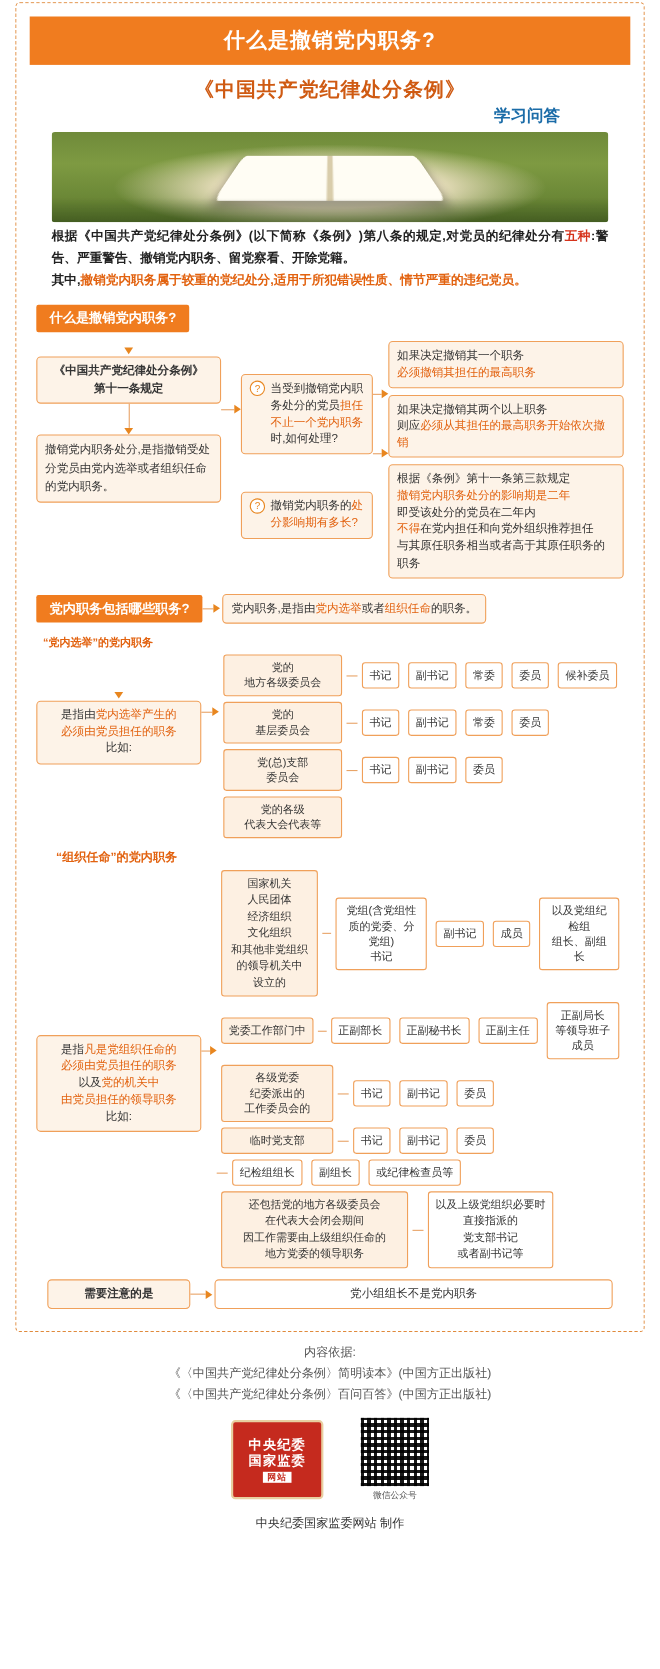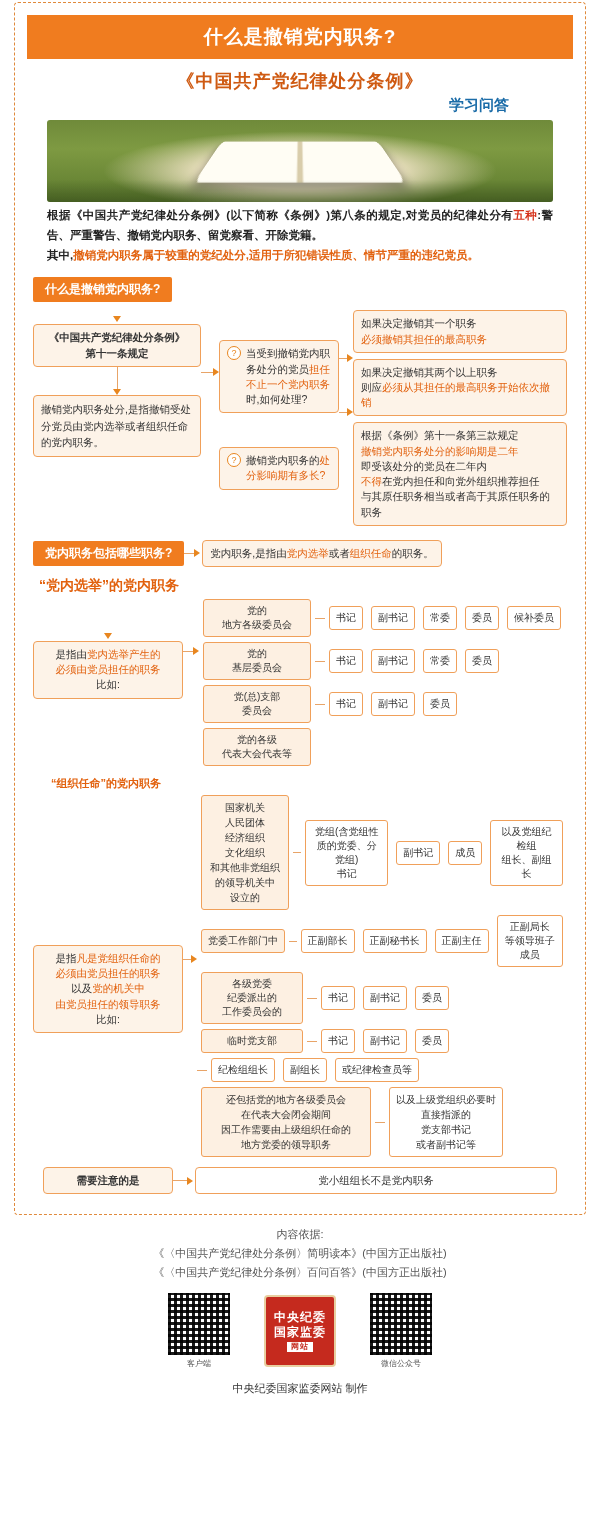--- a/index.html
+++ b/index.html
@@ -163,21 +163,21 @@
   .src { font-size:11px; color:#555; line-height:1.7; }
   .qrs { display:flex; justify-content:center; align-items:center; gap:34px; margin-top:12px; }
   .qr { width:62px; height:62px; background:
       repeating-linear-gradient(90deg,#1a1a1a 0 3px,#fff 3px 6px),
       repeating-linear-gradient(0deg,#1a1a1a 0 3px,rgba(255,255,255,0) 3px 6px);
     background-blend-mode:multiply;
   }
   .qr-wrap { text-align:center; }
   .qr-cap { font-size:8px; color:#555; margin-top:3px; }
   .seal {
-    width:72px;height:72px;background:#c52a1e;color:#fff;border-radius:4px;
+    width:84px;height:72px;background:#c52a1e;color:#fff;border-radius:4px;
     display:flex;flex-direction:column;justify-content:center;align-items:center;
     font-size:12px;font-weight:bold;line-height:1.25;letter-spacing:1px;
     border:2px solid #e8cfa0;
   }
   .seal .web { font-size:8px; background:#fff; color:#c52a1e; padding:0 4px; margin-top:2px; }
   .made { text-align:center; font-size:11px; color:#333; margin:12px 0 6px 0; }
 </style>
 </head>
 <body>
 
@@ -269,21 +269,21 @@
       <div class="row">
         <div class="sec-head sec2">党内职务包括哪些职务?</div>
         <div class="hline" style="width:10px;"></div>
           <div class="arrow-r"></div>
         <div class="box" style="margin-left:2px;">
           <span>党内职务,是指由</span><span class="or">党内选举</span><span>或者</span><span class="or">组织任命</span><span>的职务。</span>
         </div>
       </div>
 
       <div style="margin-top:10px;">
-        <div class="lbl-orange" style="font-size:14px; margin-left:6px;">“党内选举”的党内职务</div>
+        <div class="lbl-orange" style="font-size:10px; margin-left:6px;">“党内选举”的党内职务</div>
         <div class="row" style="align-items:flex-start; margin-top:4px;">
           <div class="col" style="width:150px; padding-top:34px;">
             <div class="arrow-d"></div>
             <div class="box" style="margin-top:2px;">
               <span>是指由</span><span class="or">党内选举产生的</span><br>
               <span class="or">必须由党员担任的职务</span><br>
               <span>比如:</span>
             </div>
           </div>
           <div class="col" style="justify-content:center; padding-top:48px;">
@@ -428,24 +428,20 @@
   </div>
 
   <div class="footer">
     <div class="src">
       <div>内容依据:</div>
       <div>《〈中国共产党纪律处分条例〉简明读本》(中国方正出版社)</div>
       <div>《〈中国共产党纪律处分条例〉百问百答》(中国方正出版社)</div>
     </div>
 
     <div class="qrs">
-      <div class="qr-wrap">
-        <div class="qr"></div>
-        <div class="qr-cap">客户端</div>
-      </div>
       <div class="seal">
         <div>中央纪委</div>
         <div>国家监委</div>
         <div class="web">网站</div>
       </div>
       <div class="qr-wrap">
         <div class="qr"></div>
         <div class="qr-cap">微信公众号</div>
       </div>
     </div>

